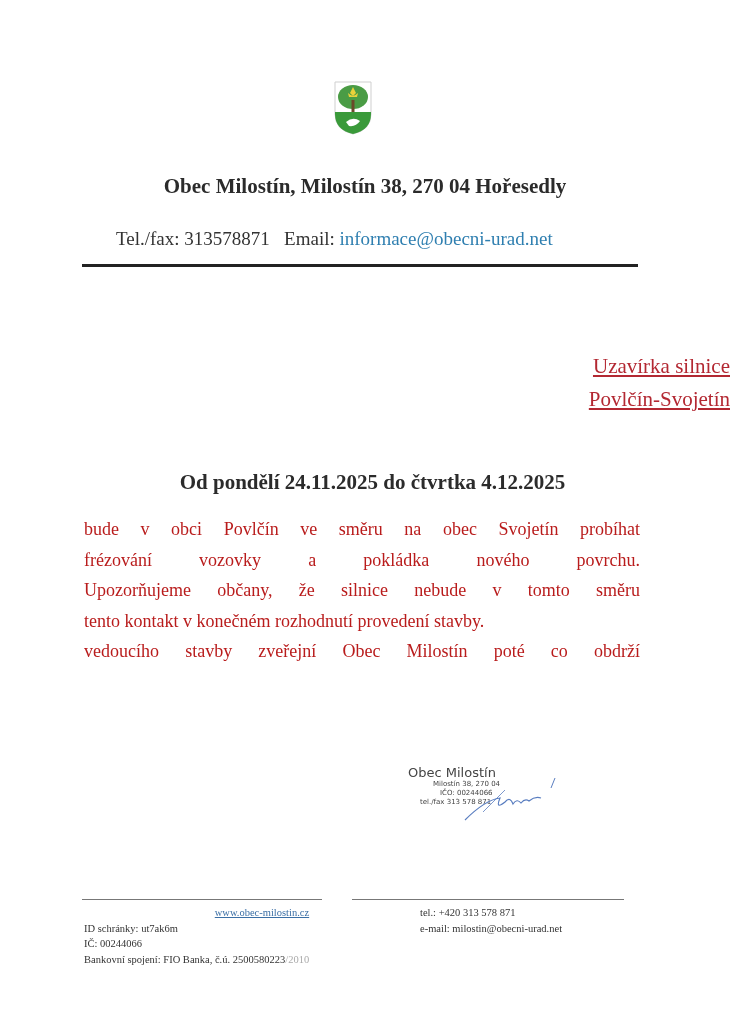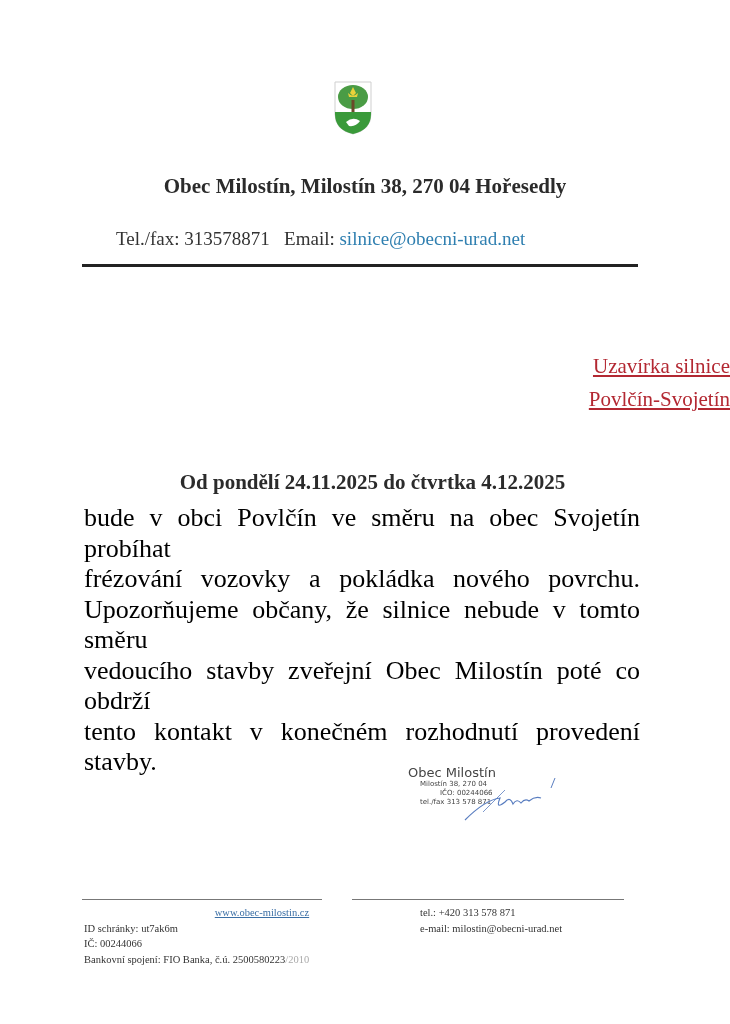--- a/index.html
+++ b/index.html
@@ -7,26 +7,26 @@
   .abs{position:absolute;}
   .crest{left:333px;top:80px;width:40px;height:56px;}
   .title{left:0;width:730px;top:174px;text-align:center;font-weight:bold;font-size:21px;color:#2b2b2b;}
   .contact{left:116px;top:228px;font-size:19px;color:#333;white-space:pre;}
   .contact .mail{color:#2f7fb0;}
   .rule{left:82px;top:264px;width:556px;height:3px;background:#222;}
   .heading{left:0;width:730px;text-align:right;font-size:21px;color:#b32832;text-decoration:underline;text-underline-offset:2px;margin-top:24px;}
   .h1{top:330px;}
   .h2{top:363px;}
   .lead{left:0;width:745px;top:470px;text-align:center;font-weight:bold;font-size:21px;color:#2b2b2b;}
-  .body{left:84px;top:503px;width:556px;font-size:26px;line-height:30.5px;text-align:justify;color:#000000;}
+  .body{left:84px;top:514px;width:556px;font-size:18px;line-height:30.5px;text-align:justify;color:#b91c1c;}
   .body .line{display:block;text-align:justify;text-align-last:justify;}
   .body .line.last{text-align-last:left;}
   .stamp{left:408px;top:765px;font-family:"DejaVu Sans",sans-serif;color:#444;}
   .stamp .name{font-size:13px;}
-  .stamp .small{font-size:7px;line-height:9px;margin-left:12px;}
+  .stamp .small{font-size:7px;line-height:9px;margin-left:25px;}
   .sig{left:455px;top:770px;width:110px;height:60px;}
   .frule1{left:82px;top:899px;width:240px;height:1px;background:#777;}
   .frule2{left:352px;top:899px;width:272px;height:1px;background:#777;}
   .fleft{left:84px;top:905px;font-size:10.5px;line-height:15.5px;color:#333;}
   .fleft .link{color:#3b6fa5;text-decoration:underline;text-align:right;}
   .fright{left:420px;top:905px;font-size:10.5px;line-height:15.5px;color:#333;}
   .faint{color:#aaa;}
 </style>
 </head>
 <body>
@@ -35,35 +35,35 @@
   <path d="M2 2 H38 V34 Q38 50 20 54 Q2 50 2 34 Z" fill="#fff" stroke="#cfcfcf" stroke-width="1"></path>
   <path d="M2 32 H38 V34 Q38 50 20 54 Q2 50 2 34 Z" fill="#3a9a3a"></path>
   <ellipse cx="20" cy="17" rx="15" ry="12" fill="#4a9c45"></ellipse>
   <rect x="18.5" y="20" width="3" height="12" fill="#6b4a2a"></rect>
   <path d="M20 7 L23 13 L20 16 L17 13 Z M15 13 Q17 15 20 16 Q23 15 25 13 L24 17 H16 Z" fill="#e8d23a"></path>
   <path d="M13 42 Q20 36 27 41 Q23 47 16 46 Z" fill="#fff"></path>
 </svg>
 
 <div class="abs title">Obec Milostín, Milostín 38, 270 04  Hořesedly</div>
 
-<div class="abs contact"><span>Tel./fax: 313578871   Email: </span><span class="mail">silnice@obecni-urad.net</span></div>
+<div class="abs contact"><span>Tel./fax: 313578871   Email: </span><span class="mail">informace@obecni-urad.net</span></div>
 
 <div class="abs rule"></div>
 
 <div class="abs heading h1">Uzavírka silnice</div>
 <div class="abs heading h2">Povlčín-Svojetín</div>
 
 <div class="abs lead">Od pondělí 24.11.2025 do čtvrtka 4.12.2025</div>
 
 <div class="abs body">
   <span class="line">bude v obci  Povlčín ve směru na obec Svojetín probíhat</span>
   <span class="line">frézování vozovky a pokládka nového povrchu.</span>
   <span class="line">Upozorňujeme občany, že silnice nebude v tomto směru</span>
+  <span class="line last">tento kontakt v konečném rozhodnutí provedení stavby.</span>
   <span class="line">vedoucího stavby zveřejní  Obec Milostín  poté co obdrží</span>
-  <span class="line last">tento kontakt v konečném rozhodnutí provedení stavby.</span>
 </div>
 
 <div class="abs stamp">
   <div class="name">Obec Milostín</div>
   <div class="small">Milostín 38, 270 04</div>
   <div class="small" style="margin-left:32px">IČO: 00244066</div>
   <div class="small" style="margin-left:12px">tel./fax 313 578 871</div>
 </div>
 
 <svg class="abs sig" viewBox="0 0 110 60">

